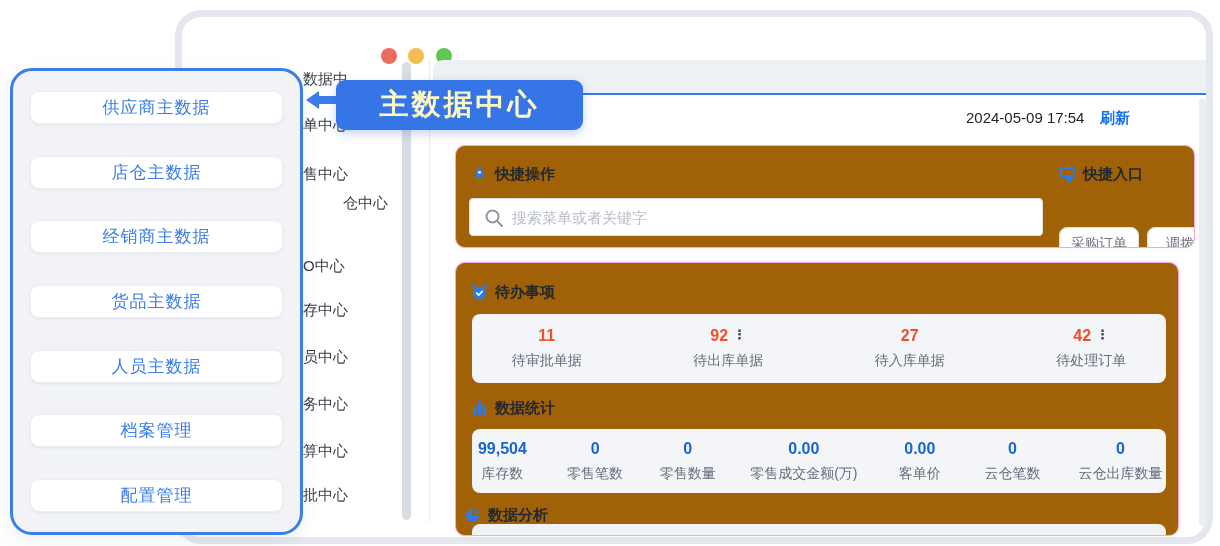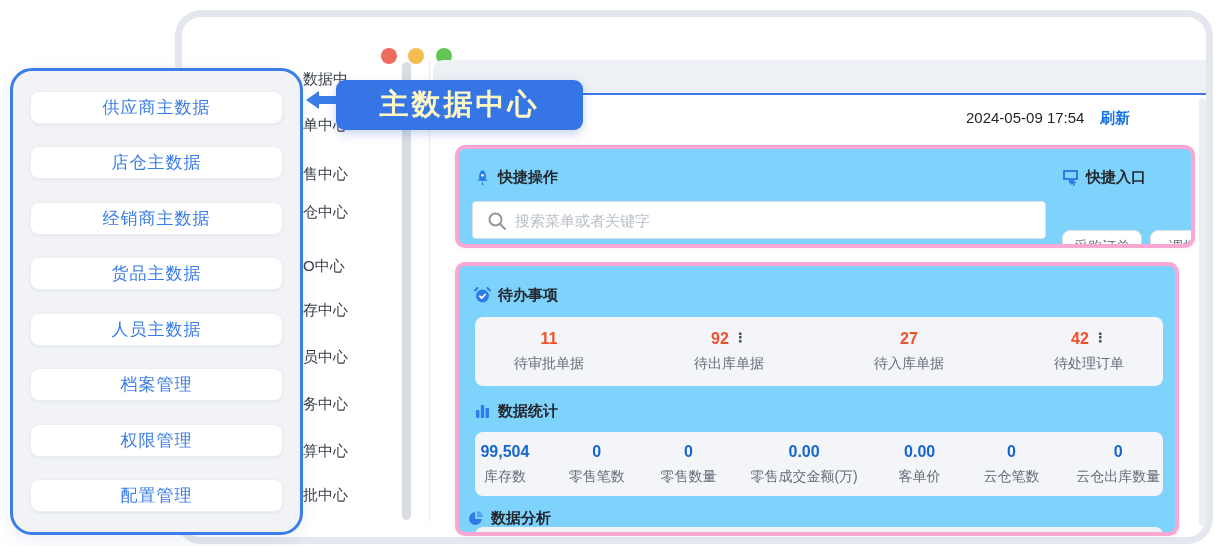--- a/index.html
+++ b/index.html
@@ -27,21 +27,21 @@
   .nav-item { position:absolute; left:303px; font-size:15px; color:#3a3f47; z-index:5; white-space:nowrap; }
 
   
   .nav-scrollbar { position:absolute; left:402px; top:62px; width:9px; height:458px;
     background:#d9dde3; border-radius:5px; z-index:6; }
   .nav-divider { position:absolute; left:429px; top:60px; width:1px; height:462px; background:#e9ecf0; z-index:6; }
   .main-scrollbar { position:absolute; left:1199px; top:98px; width:8px; height:428px;
     background:#eceef2; border-radius:4px; z-index:6; }
 
   
-  .card { position:absolute; background:#7dd3fc; border:4px solid #f9a8d4; border-radius:10px;
+  .card { position:absolute; background:#a16207; border:1px solid #f9a8d4; border-radius:10px;
     box-shadow:0 1px 5px rgba(30,40,70,.05); overflow:hidden; z-index:3; }
   .card-quick { left:455px; top:145px; width:740px; height:103px; }
   .card-main  { left:455px; top:262px; width:724px; height:274px; }
 
   .sec-head { position:absolute; display:flex; align-items:center; gap:7px; }
   .sec-title { font-size:15px; font-weight:700; color:#23272e; white-space:nowrap; }
   .sec-icon { width:17px; height:17px; flex:0 0 auto; }
 
   .search-box { position:absolute; left:13px; top:52px; width:574px; height:38px;
     border:1px solid #d9dce1; border-radius:4px; background:#fff; }
@@ -100,21 +100,21 @@
   </div>
 
   <div class="head-grey"></div>
 
   <span class="date-row date-text" style="left:966px;">2024-05-09 17:54</span>
   <span class="date-row refresh-link" style="left:1100px;">刷新</span>
 
   <span class="nav-item" style="top:70px;">数据中</span>
   <span class="nav-item" style="top:116px;">单中心</span>
   <span class="nav-item" style="top:165px;">售中心</span>
-  <span class="nav-item" style="top:203px;">仓中心</span>
+  <span class="nav-item" style="top:194px;padding-left:40px;">仓中心</span>
   <span class="nav-item" style="top:257px;">O中心</span>
   <span class="nav-item" style="top:301px;">存中心</span>
   <span class="nav-item" style="top:348px;">员中心</span>
   <span class="nav-item" style="top:395px;">务中心</span>
   <span class="nav-item" style="top:442px;">算中心</span>
   <span class="nav-item" style="top:486px;">批中心</span>
 
   <div class="nav-scrollbar"></div>
   <div class="nav-divider"></div>
   <div class="main-scrollbar"></div>
@@ -254,21 +254,20 @@
     <div class="strip strip-analysis"></div>
   </div>
 
   <div class="overlay-menu">
     <div class="ov-btn">供应商主数据</div>
     <div class="ov-btn">店仓主数据</div>
     <div class="ov-btn">经销商主数据</div>
     <div class="ov-btn">货品主数据</div>
     <div class="ov-btn">人员主数据</div>
     <div class="ov-btn">档案管理</div>
-    <div class="ov-btn">权限管理</div>
     <div class="ov-btn">配置管理</div>
   </div>
 
   <div class="callout-arrow">
     <span class="tip"></span>
       <span class="shaft"></span>
   </div>
   <div class="callout">主数据中心</div>
 
 </div>

